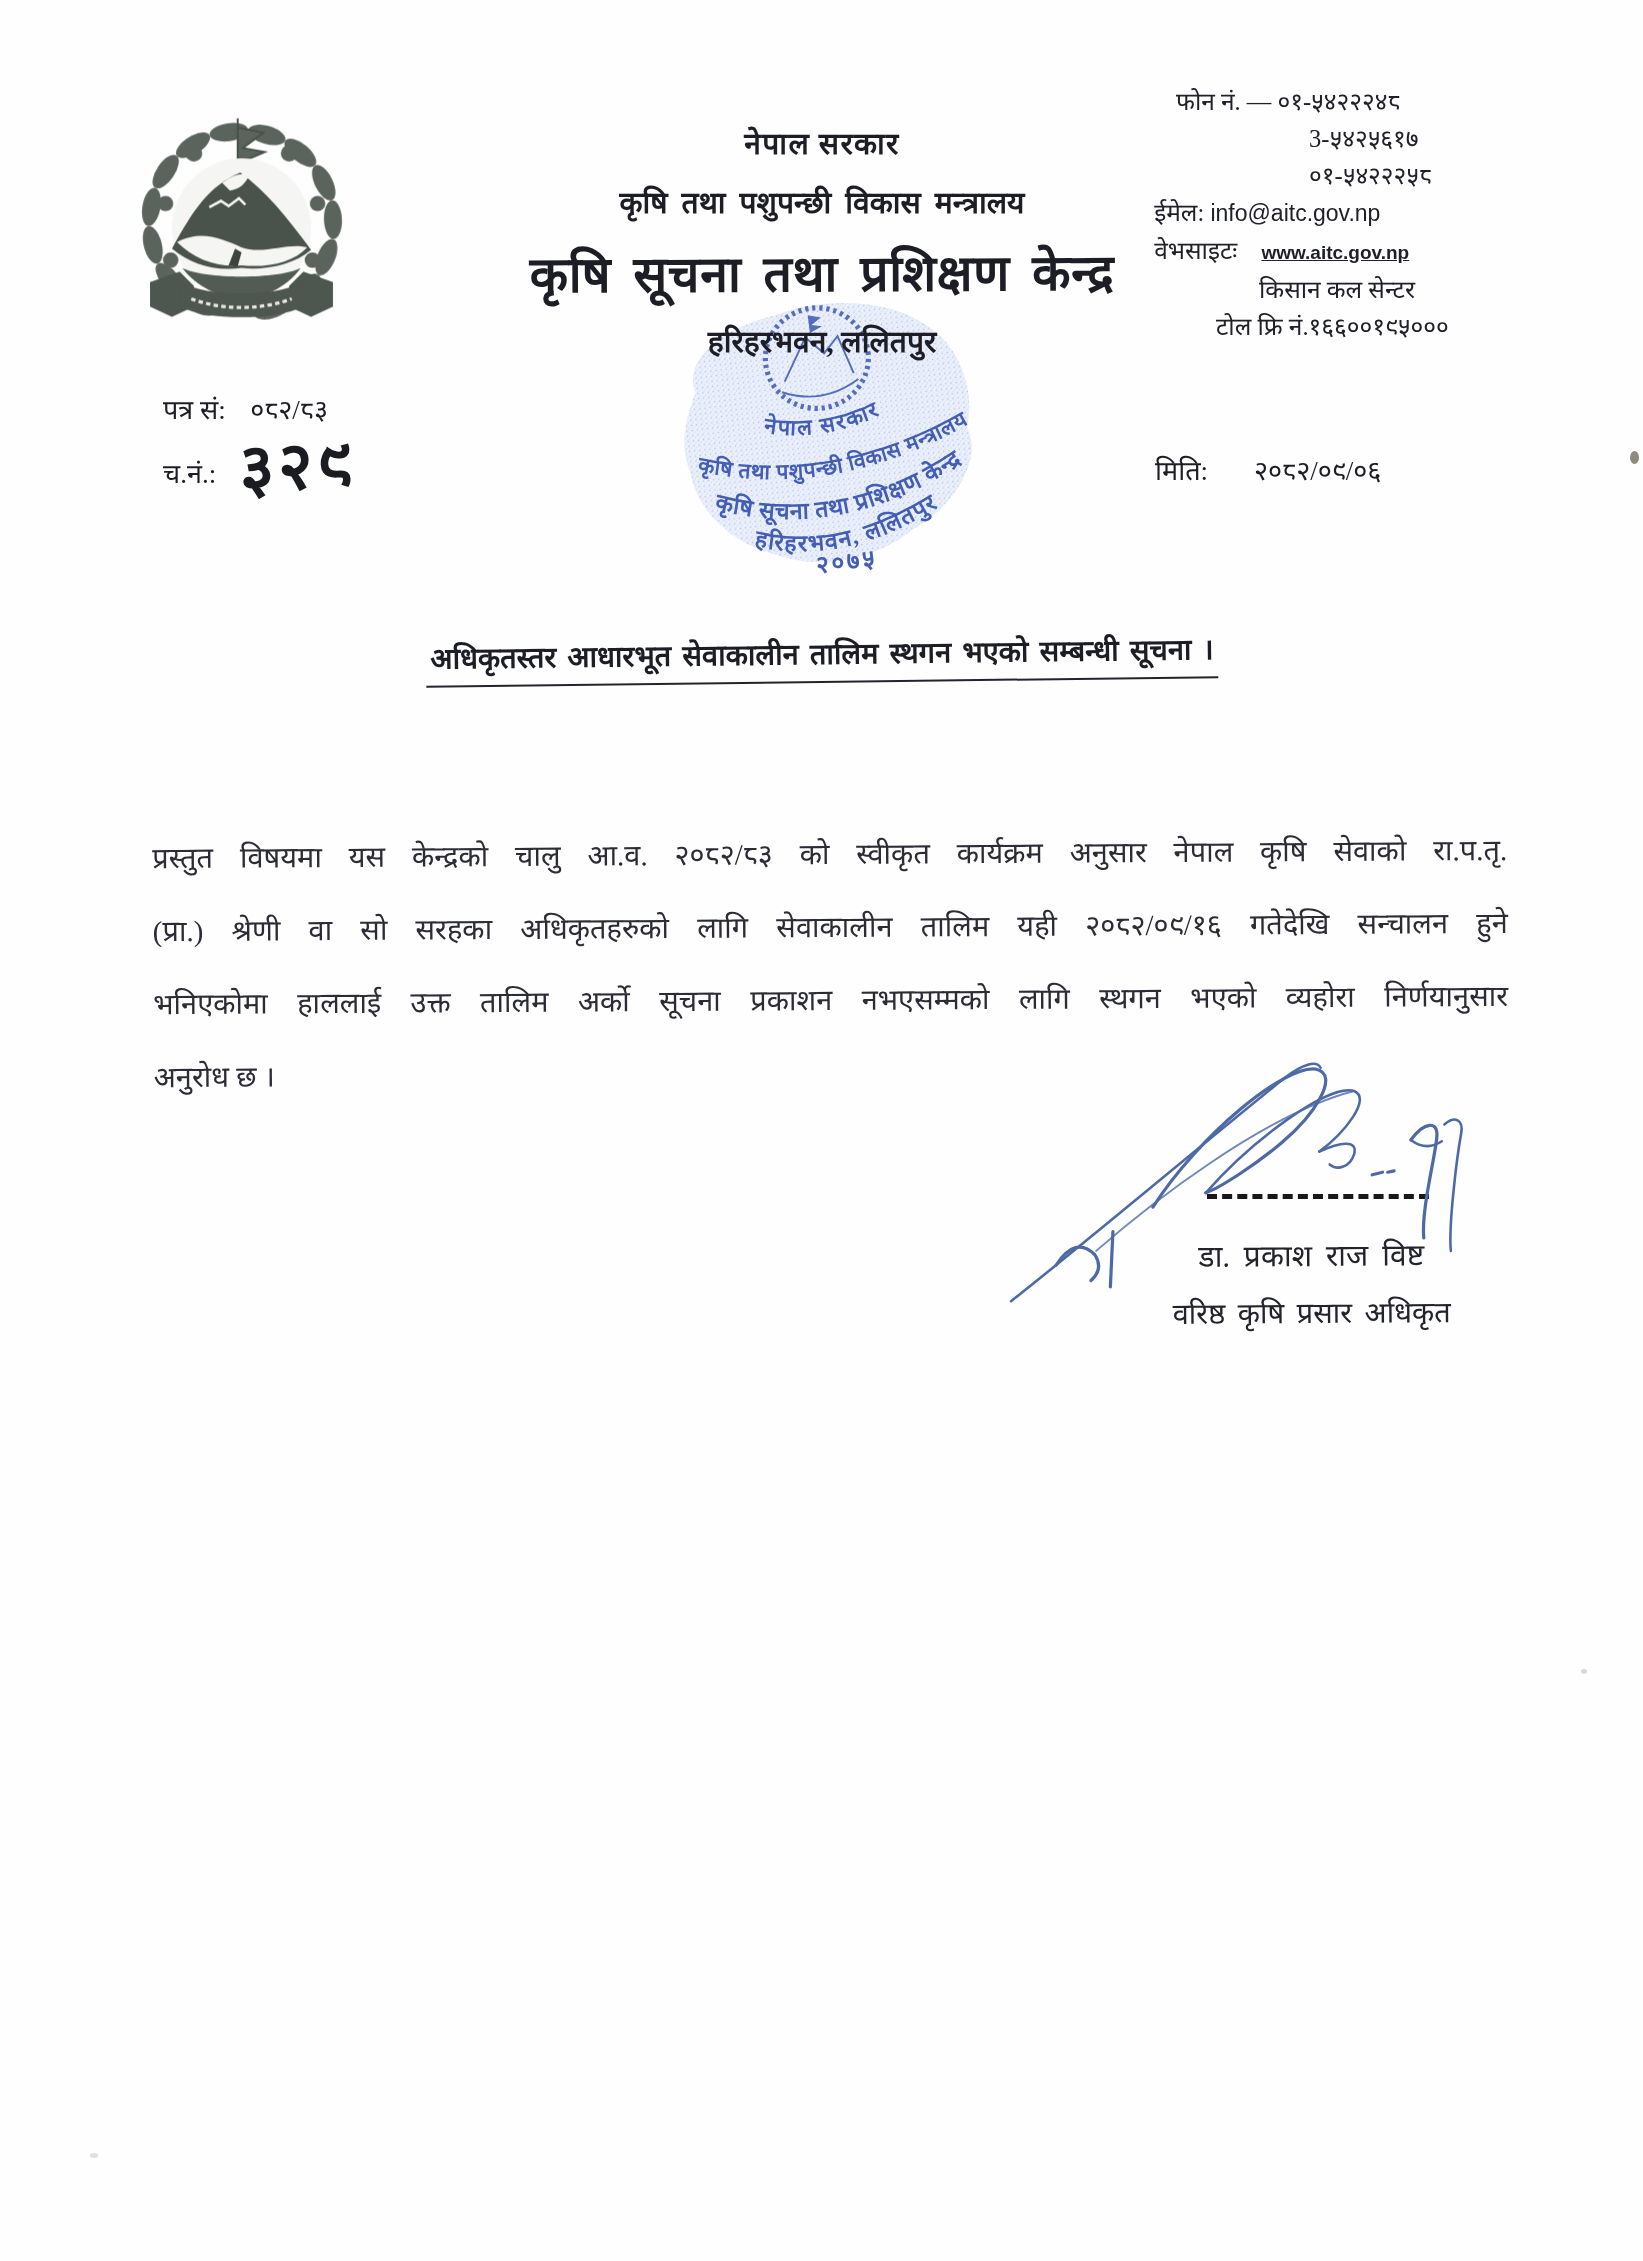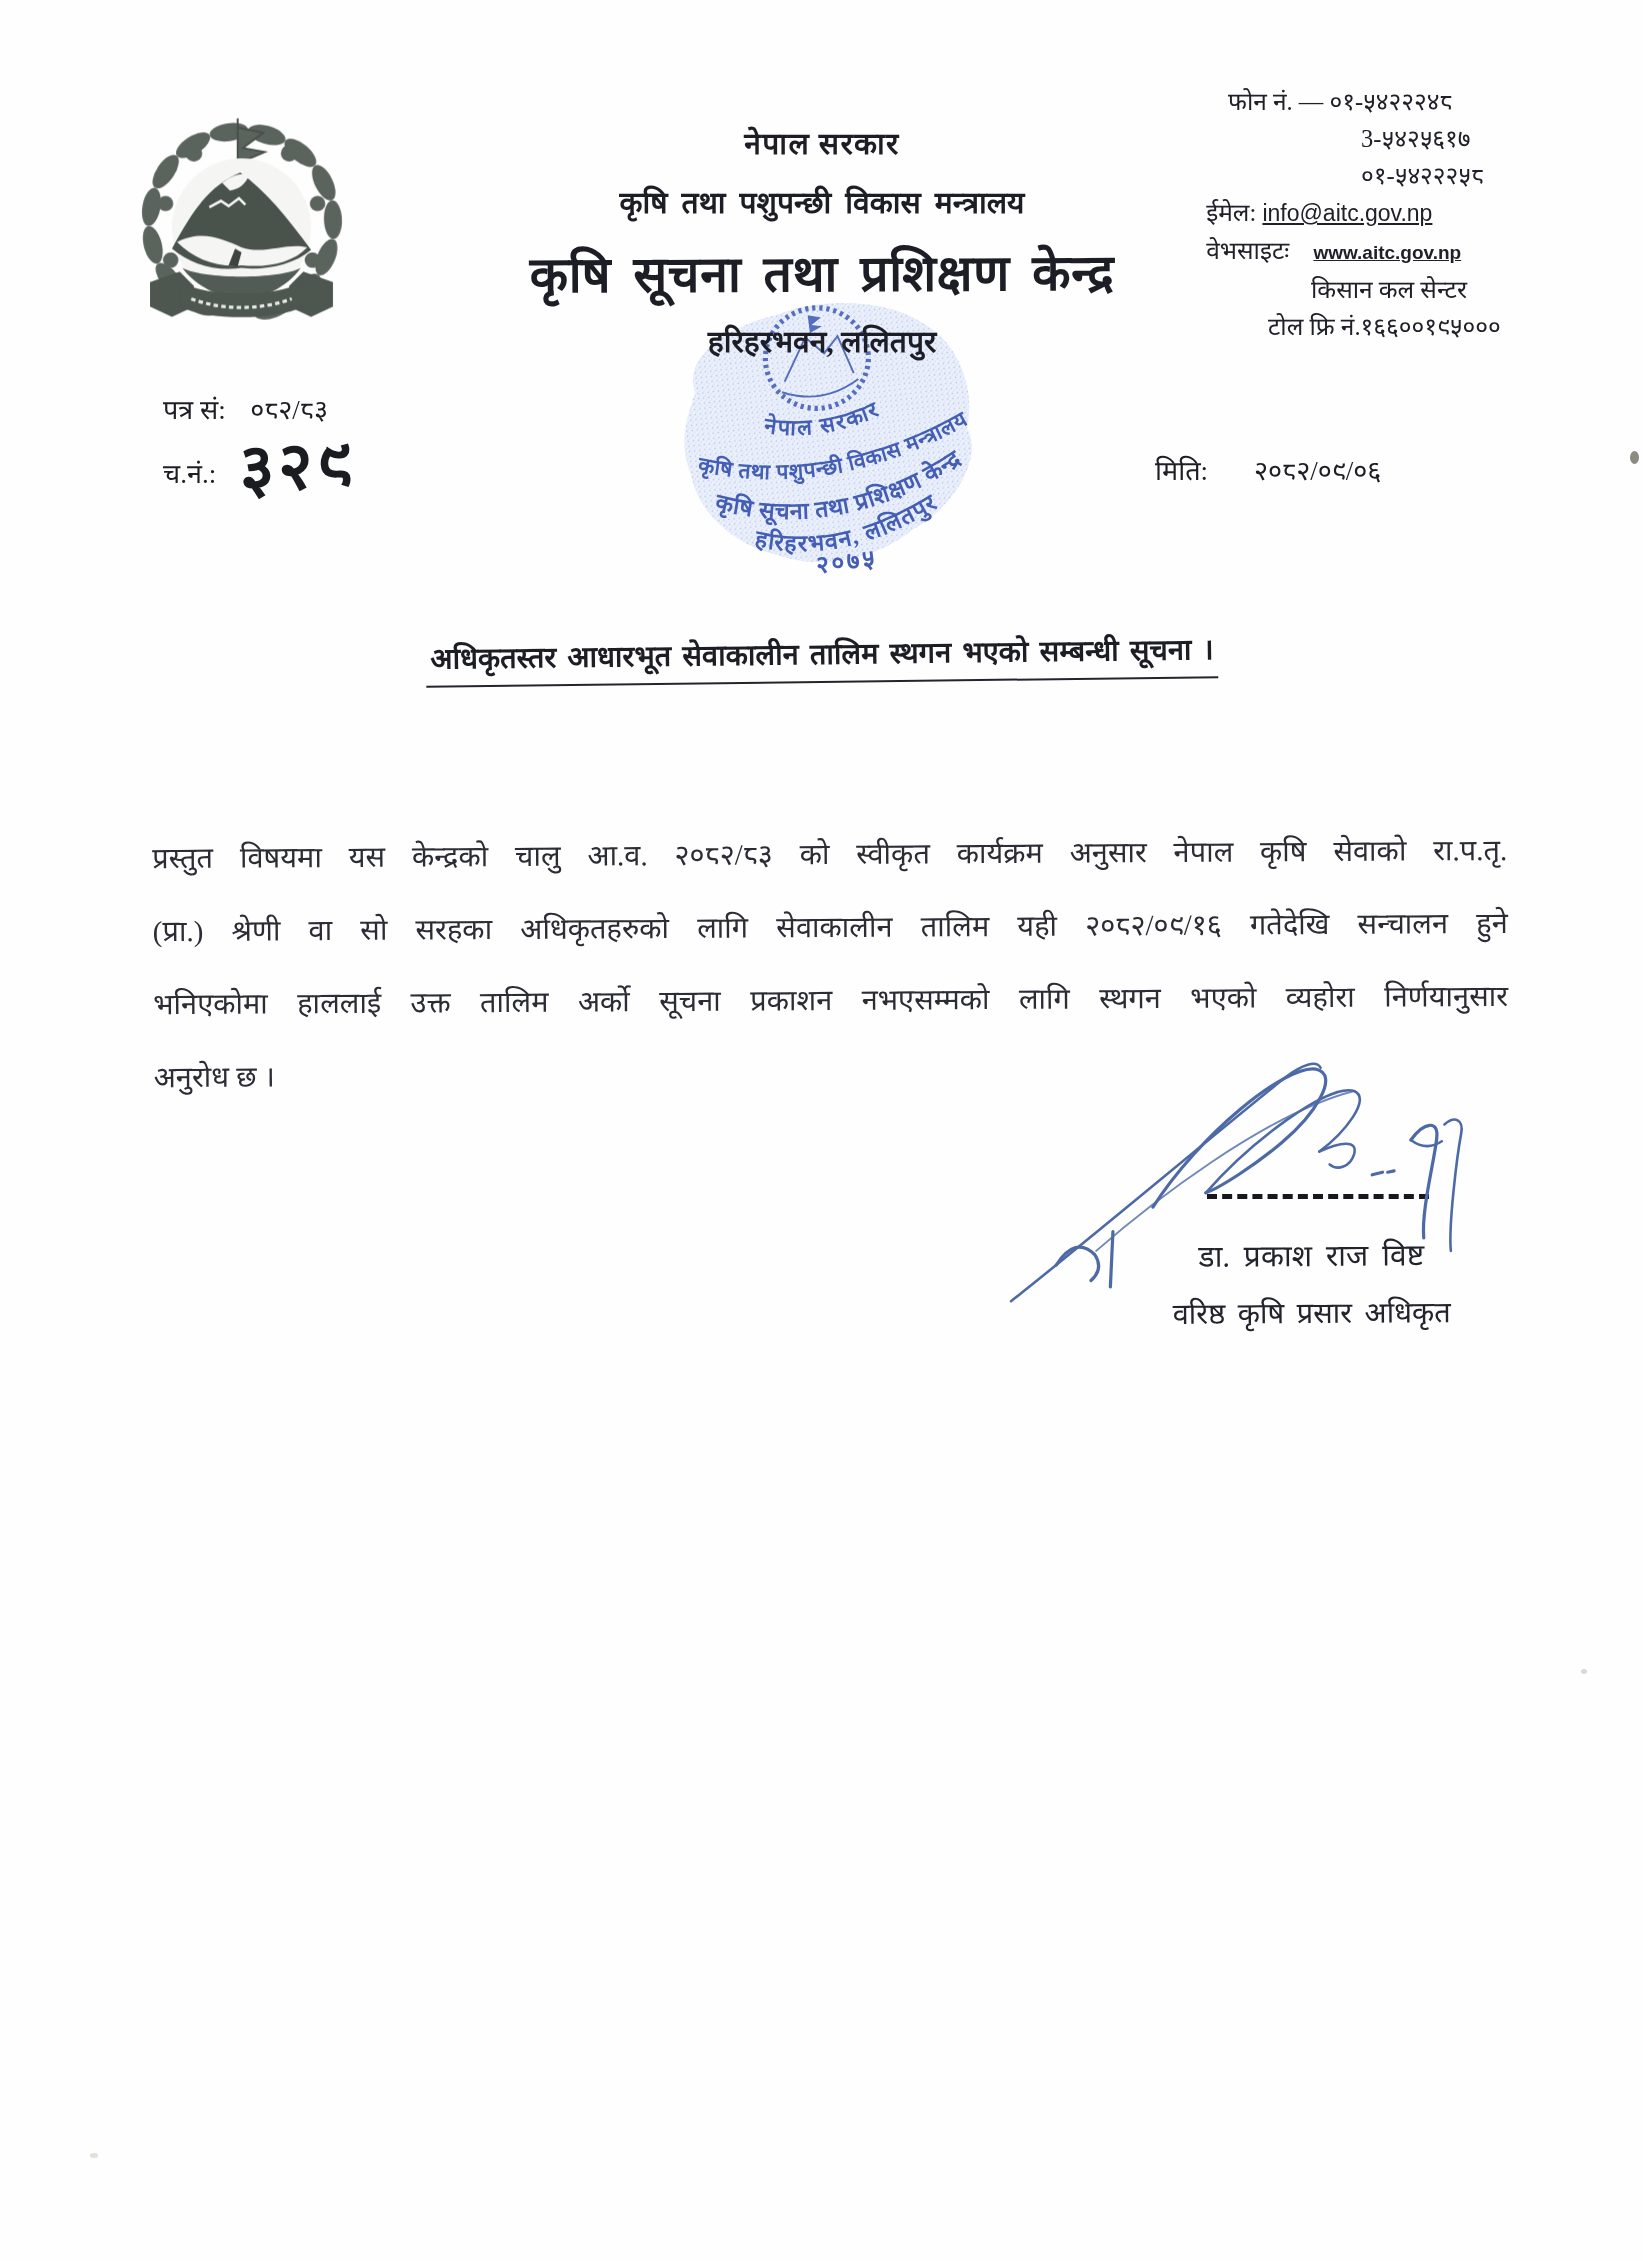--- a/index.html
+++ b/index.html
@@ -36,34 +36,34 @@
   .office-line {
     margin-top: 15.5px;
     font-size: 50px; font-weight: 700;
     letter-spacing: 0.6px; word-spacing: 9px;
     transform: rotate(-0.25deg);
   }
   .address-line { margin-top: 14px; font-size: 30px; font-weight: 700; }
 
   .contact-block {
     position: absolute;
-    left: 1201px; top: 83px;
+    left: 1149px; top: 83px;
     width: 361px;
     font-size: 24.5px;
     line-height: 37px;
     color: #20202a;
     z-index: 4;
   }
   .contact-block .row { white-space: nowrap; }
   .c-phone1 { margin-left: 27px; }
   .c-phone  { margin-left: 160px; }
   .c-email  { margin-left: 5.2px; }
   .c-web    { margin-left: 5.2px; }
   .c-web .val { text-decoration: underline; font-weight: 700; font-family: "Liberation Sans", sans-serif; font-size: 19px; margin-left: 18px; }
-  .c-email .val { font-family: "Liberation Sans", sans-serif; font-size: 23px; text-decoration: underline; }
+  .c-email .val { font-family: "Liberation Sans", sans-serif; font-size: 23px; }
   .c-kisan  { margin-left: 110px; }
   .c-toll   { margin-left: 67px; }
 
   
   .stamp {
     position: absolute;
     left: 651px; top: 274px;
     width: 348px; height: 322px;
     z-index: 2;
     opacity: 0.96;

